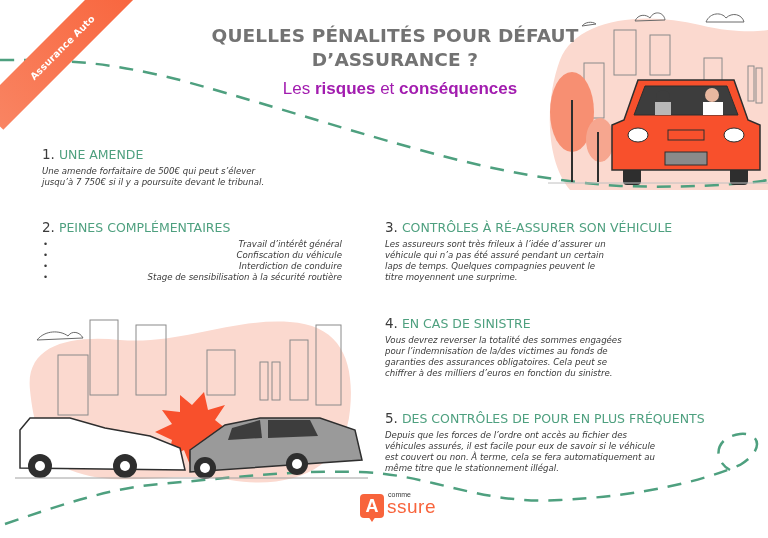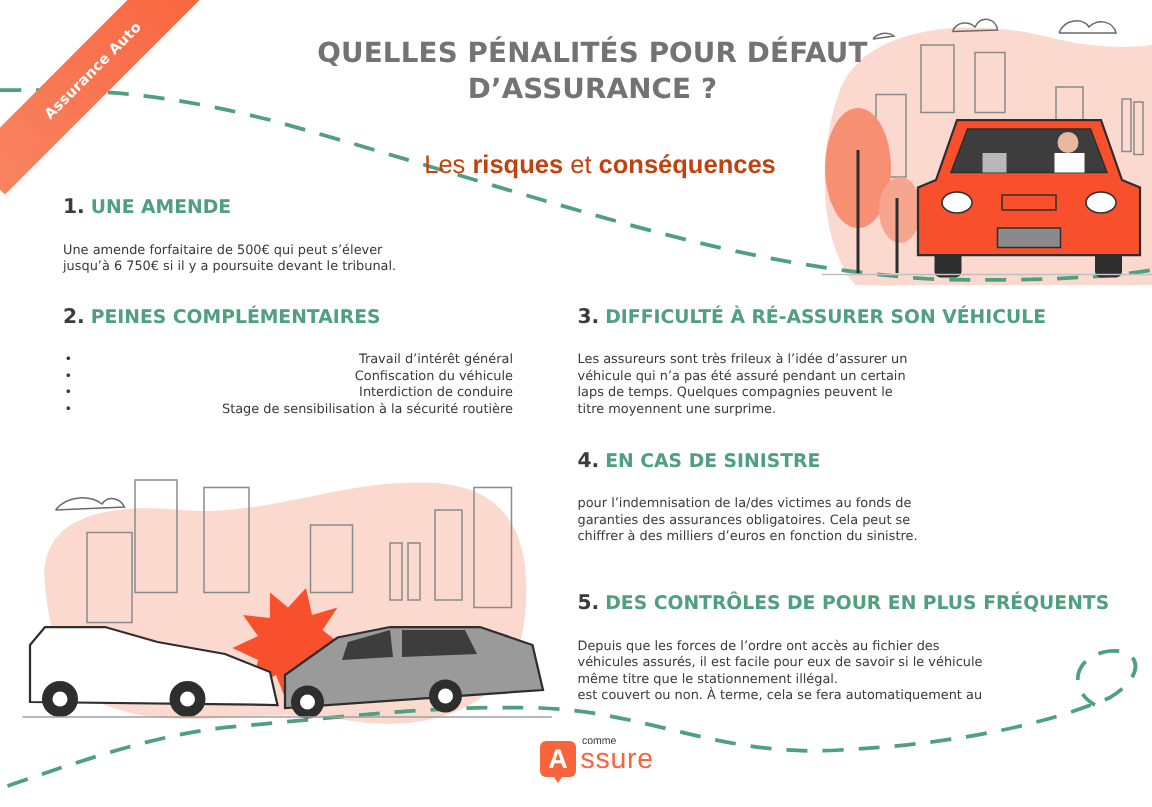--- a/index.html
+++ b/index.html
@@ -13,29 +13,29 @@
     background: linear-gradient(90deg, #f98462, #f8643c);
     transform: rotate(-45deg); transform-origin: center;
     display: flex; align-items: center; justify-content: center;
     color: #fff; font-size: 9.5px; font-weight: bold; letter-spacing: 0.2px;
   }
   .title {
     position: absolute; left: 205px; top: 24px; width: 380px; text-align: center;
     font-size: 18.5px; font-weight: bold; color: #737373; line-height: 24px; letter-spacing: 0.1px;
   }
   .subtitle {
-    position: absolute; left: 245px; top: 100px; width: 310px; text-align: center;
-    font-size: 17px; color: #c2410c; font-family: "Liberation Sans", sans-serif;
+    position: absolute; left: 245px; top: 79px; width: 310px; text-align: center;
+    font-size: 17px; color: #a21caf; font-family: "Liberation Sans", sans-serif;
   }
   .subtitle b { font-weight: bold; }
 
-  .sec-title { font-size: 12.5px; font-weight: bold; white-space: nowrap; }
+  .sec-title { font-size: 12.5px; font-weight: normal; white-space: nowrap; margin-top: 16px; }
   .sec-title .num { color: #3b3b3b; font-size: 13.5px; margin-right: 4px; }
   .sec-title .lbl { color: #4ea07f; }
-  .sec-body { font-size: 8.6px; line-height: 11px; color: #3a3a3a; margin-top: 16px; }
+  .sec-body { font-size: 8.6px; line-height: 11px; color: #3a3a3a; margin-top: 4px; font-style: italic; }
   .sec-body ul { list-style: none; }
   .sec-body li { position: relative; padding-left: 12px; text-align: right; }
   .sec-body li::before { content: "•"; position: absolute; left: 1px; top: 0; }
 
   .logo { position: absolute; left: 360px; top: 494px; }
   .logo-box {
     position: absolute; left: 0; top: 0; width: 24px; height: 24px; background: #f8643c;
     border-radius: 4px; color: #fff; font-weight: bold; font-size: 18px;
     display: flex; align-items: center; justify-content: center; font-family: "Liberation Sans", sans-serif;
   }
@@ -127,62 +127,63 @@
   <div>QUELLES PÉNALITÉS POUR DÉFAUT</div>
   <div>D’ASSURANCE ?</div>
 </div>
 
 <div class="subtitle"><span>Les </span><b>risques</b><span> et </span><b>conséquences</b></div>
 
 <div class="abs" style="left:42px; top:130px; width:300px;">
   <div class="sec-title"><span class="num">1.</span><span class="lbl">UNE AMENDE</span></div>
   <div class="sec-body">
     <div>Une amende forfaitaire de 500€ qui peut s’élever</div>
-    <div>jusqu’à 6 750€ si il y a poursuite devant le tribunal.</div>
+    <div>jusqu’à 7 750€ si il y a poursuite devant le tribunal.</div>
   </div>
 </div>
 
 <div class="abs" style="left:42px; top:203px; width:300px;">
   <div class="sec-title"><span class="num">2.</span><span class="lbl">PEINES COMPLÉMENTAIRES</span></div>
   <div class="sec-body">
     <ul>
       <li>Travail d’intérêt général</li>
       <li>Confiscation du véhicule</li>
       <li>Interdiction de conduire</li>
       <li>Stage de sensibilisation à la sécurité routière</li>
     </ul>
   </div>
 </div>
 
 <div class="abs" style="left:385px; top:203px; width:340px;">
-  <div class="sec-title"><span class="num">3.</span><span class="lbl">DIFFICULTÉ À RÉ-ASSURER SON VÉHICULE</span></div>
+  <div class="sec-title"><span class="num">3.</span><span class="lbl">CONTRÔLES À RÉ-ASSURER SON VÉHICULE</span></div>
   <div class="sec-body">
     <div>Les assureurs sont très frileux à l’idée d’assurer un</div>
     <div>véhicule qui n’a pas été assuré pendant un certain</div>
     <div>laps de temps. Quelques compagnies peuvent le</div>
     <div>titre moyennent une surprime.</div>
   </div>
 </div>
 
 <div class="abs" style="left:385px; top:299px; width:340px;">
   <div class="sec-title"><span class="num">4.</span><span class="lbl">EN CAS DE SINISTRE</span></div>
   <div class="sec-body">
+    <div>Vous devrez reverser la totalité des sommes engagées</div>
     <div>pour l’indemnisation de la/des victimes au fonds de</div>
     <div>garanties des assurances obligatoires. Cela peut se</div>
     <div>chiffrer à des milliers d’euros en fonction du sinistre.</div>
   </div>
 </div>
 
 <div class="abs" style="left:385px; top:394px; width:360px;">
   <div class="sec-title"><span class="num">5.</span><span class="lbl">DES CONTRÔLES DE POUR EN PLUS FRÉQUENTS</span></div>
   <div class="sec-body">
     <div>Depuis que les forces de l’ordre ont accès au fichier des</div>
     <div>véhicules assurés, il est facile pour eux de savoir si le véhicule</div>
+    <div>est couvert ou non. À terme, cela se fera automatiquement au</div>
     <div>même titre que le stationnement illégal.</div>
-    <div>est couvert ou non. À terme, cela se fera automatiquement au</div>
   </div>
 </div>
 
 <div class="logo">
   <div class="logo-box">A</div>
   <div class="logo-tail"></div>
   <div class="logo-comme">comme</div>
   <div class="logo-assure">ssure</div>
 </div>
 

